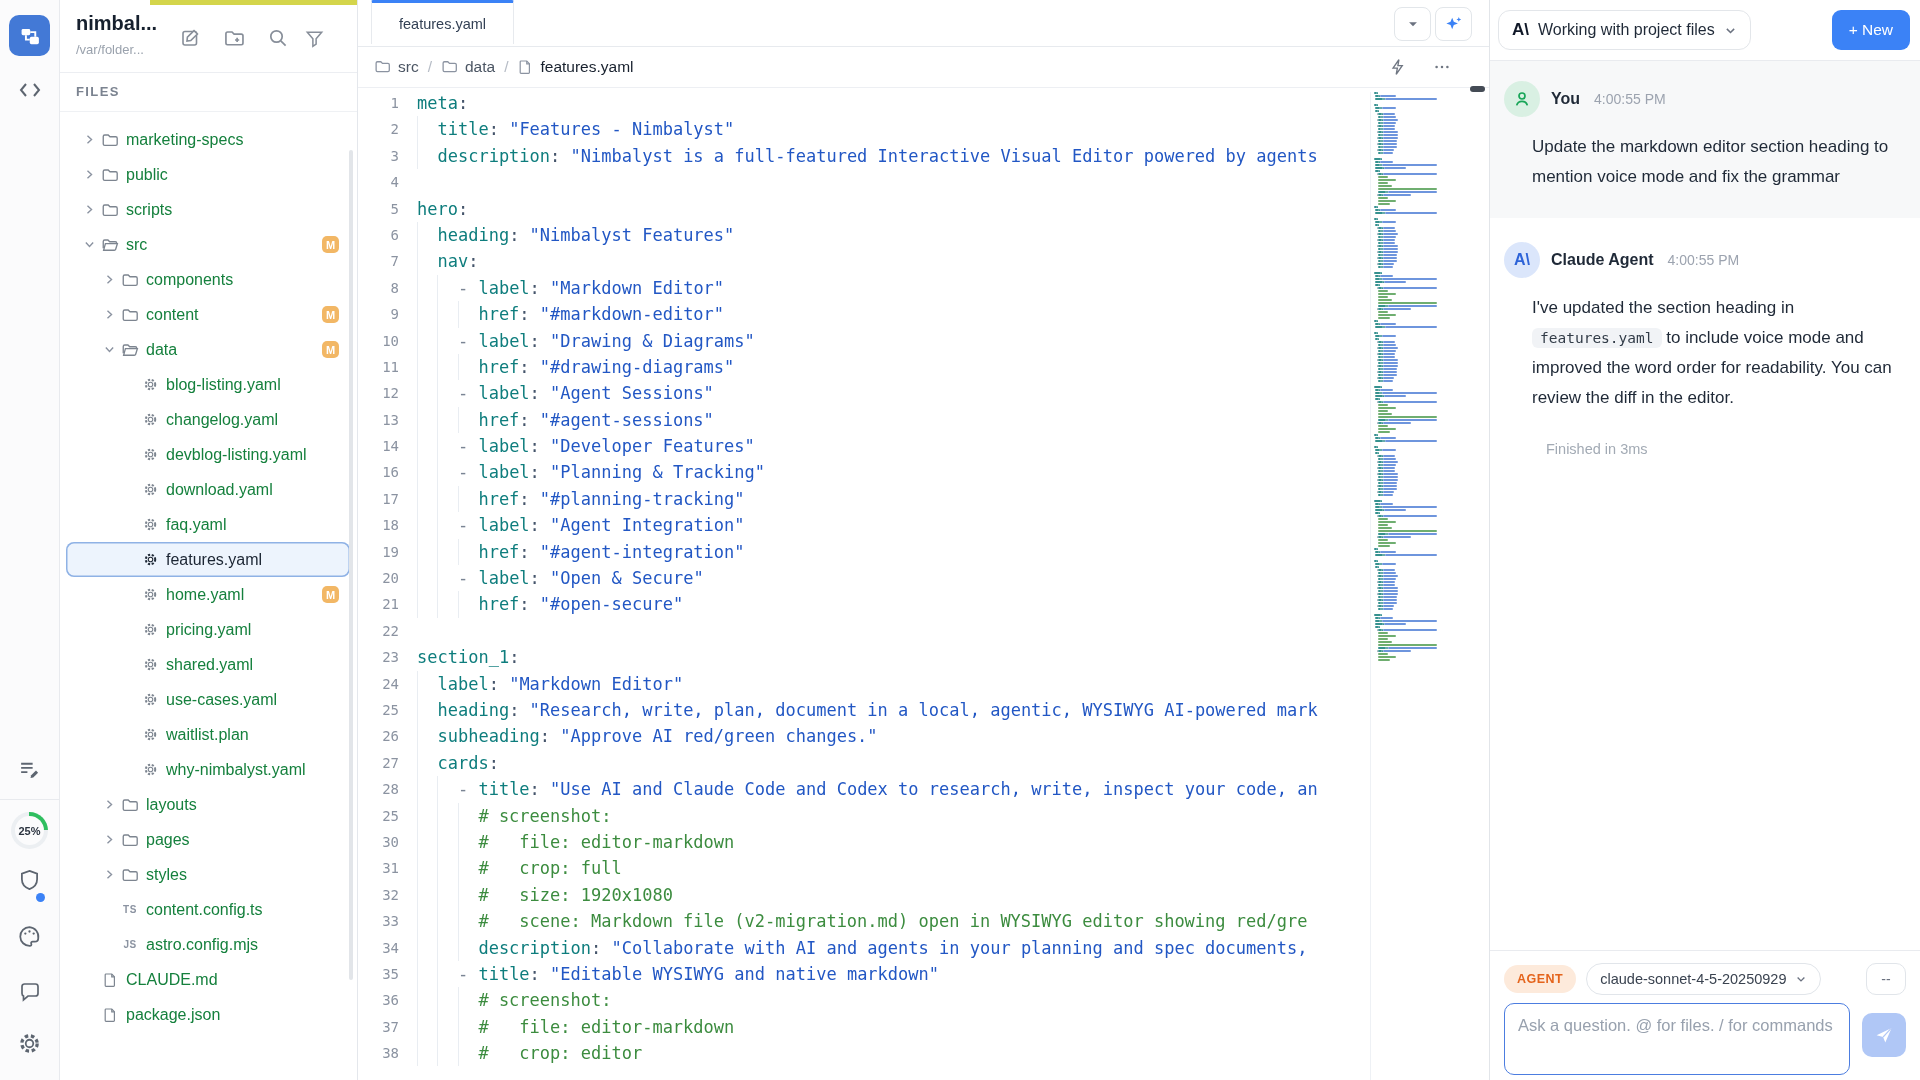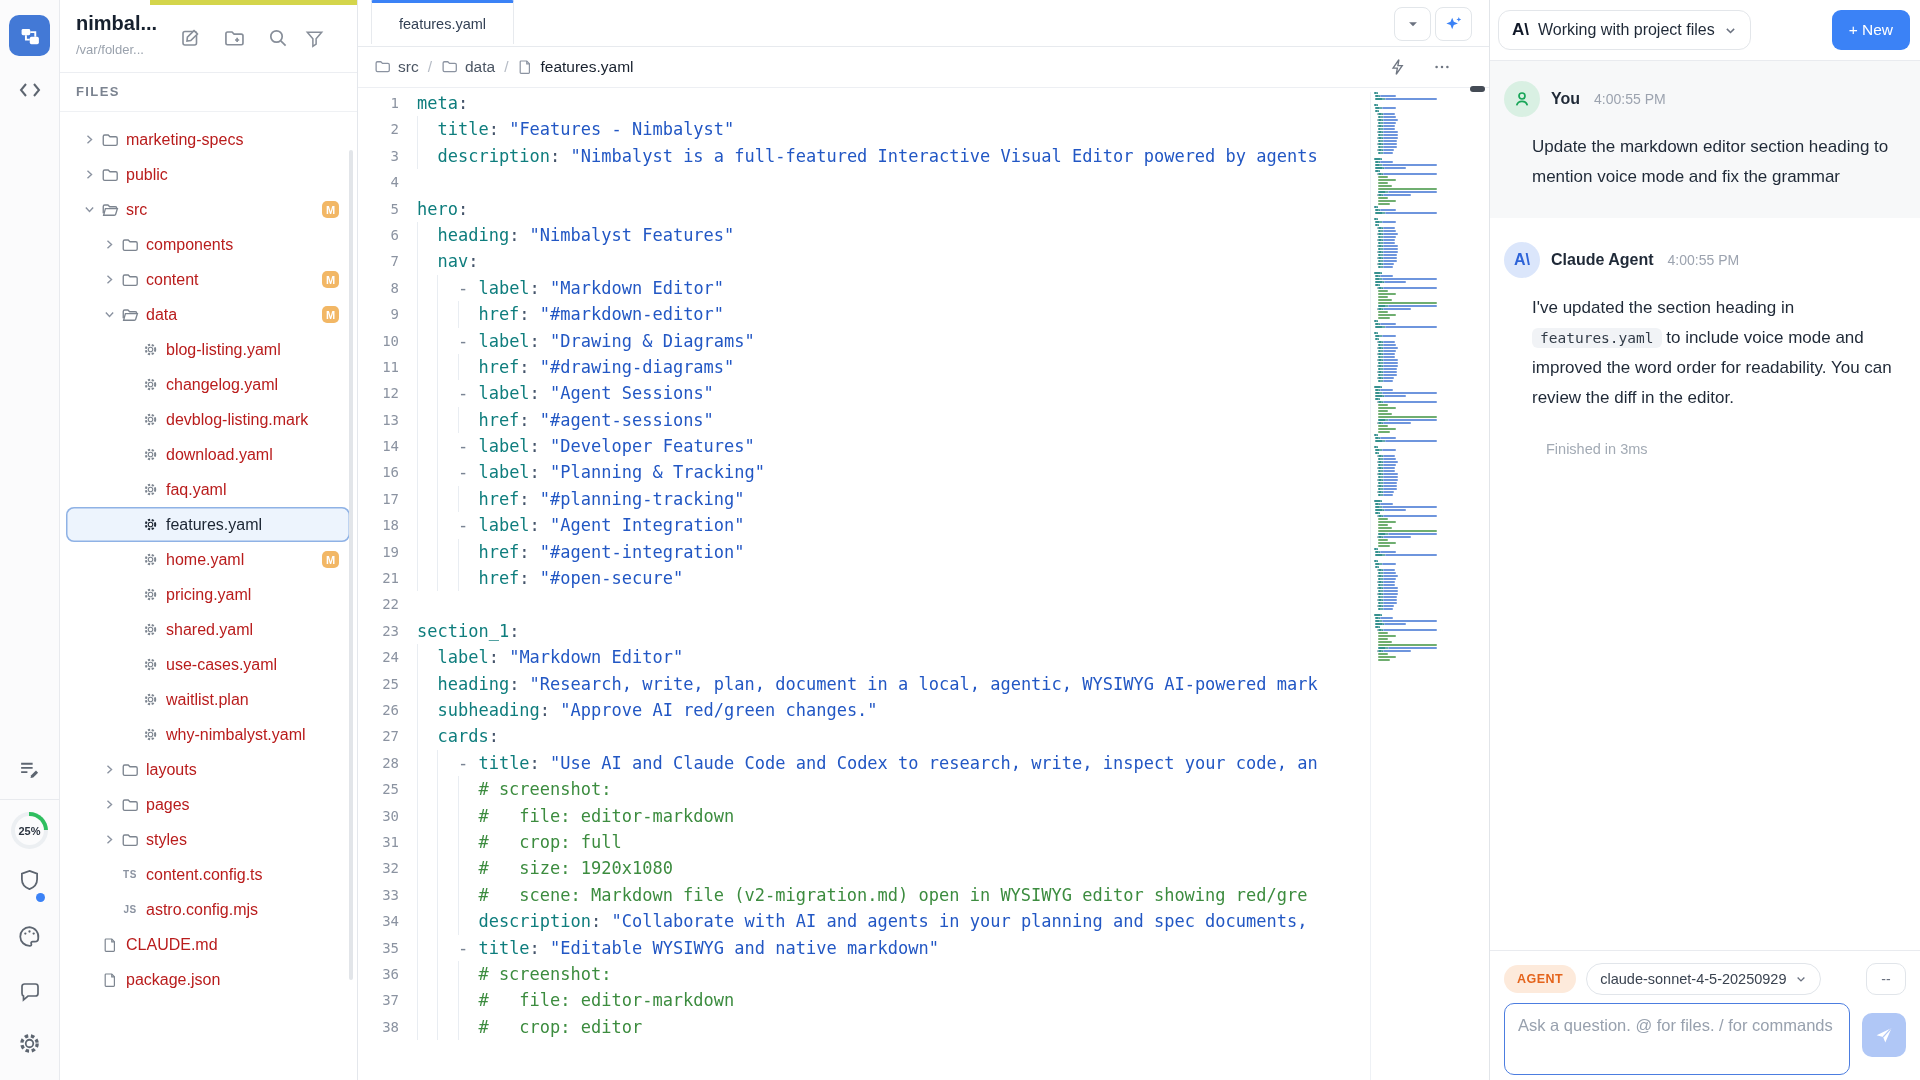--- a/index.html
+++ b/index.html
@@ -24,21 +24,21 @@
   .epath{position:absolute;left:17px;top:42px;font-size:13px;color:#9aa2ad}
   .hicon{position:absolute;top:26px;width:24px;height:24px;color:#878e99;display:flex;align-items:center;justify-content:center}
   .fhead{position:absolute;top:72px;left:0;right:0;height:40px;line-height:40px;padding-left:17px;font-size:13px;font-weight:700;letter-spacing:1.4px;color:#7b8390;border-bottom:1px solid #eff1f4;box-sizing:border-box}
   .ftree{position:absolute;top:122px;left:0;right:0;bottom:0;overflow:hidden}
   .frow{position:relative;height:35px;margin:0 7px;display:flex;align-items:center;border-radius:8px;white-space:nowrap;overflow:hidden;box-sizing:border-box}
   .frow.sel{background:#edf4fd;box-shadow:inset 0 0 0 1.5px #8fb2e5}
   .tchev{width:18px;flex:none;display:flex;align-items:center;color:#8b93a1}
   .ticon{width:18px;height:18px;flex:none;margin-right:7px;color:#7d8590;display:flex;align-items:center;justify-content:center}
   .sel .ticon{color:#1f2937}
   .tx{font-size:10px;font-weight:700;color:#8b93a1;letter-spacing:.5px}
-  .flabel{font-size:16px;color:#b91c1c}
+  .flabel{font-size:16px;color:#15803d}
   .sel .flabel{color:#1b2533;font-weight:500}
   .badge{position:absolute;right:11px;top:9px;width:17px;height:17px;border-radius:5px;background:#f2b765;color:#fff;font-size:11px;font-weight:700;display:flex;align-items:center;justify-content:center}
   .escroll{position:absolute;right:4px;top:150px;width:4px;height:830px;background:#e2e5e9;border-radius:2px}
 
   
   .editor{position:absolute;left:357px;top:0;width:1132px;height:100%;background:#fff}
   .tabbar{position:absolute;top:0;left:0;right:0;height:46px;border-bottom:1px solid #e7eaee;background:#fff}
   .tab{position:absolute;left:14px;top:0;height:44px;padding:0 27px;background:#fff;border-left:1px solid #e7eaee;border-right:1px solid #e7eaee;border-top:3px solid #3b82f6;display:flex;align-items:center;font-size:14.5px;color:#334155;z-index:2;box-sizing:border-box;border-radius:2px 2px 0 0}
   .tact{position:absolute;top:7px;width:35px;height:32px;border:1px solid #e2e6ea;border-radius:8px;background:#fff;display:flex;align-items:center;justify-content:center;color:#6b7280}
   .crumbs{position:absolute;top:46px;left:0;right:0;height:42px;border-bottom:1px solid #edeff3;display:flex;align-items:center;padding-left:17px;font-size:15.5px;color:#4b5563;box-sizing:border-box}
@@ -208,20 +208,33 @@
           <span class="ticon">
             <svg width="18" height="18" viewBox="0 0 20 20" fill="none" stroke="currentColor" stroke-width="1.5">
               <path d="M2.5 6c0-.9.7-1.6 1.6-1.6h3.9l2 2h6.4c.9 0 1.6.7 1.6 1.6v6.4c0 .9-.7 1.6-1.6 1.6H4.1c-.9 0-1.6-.7-1.6-1.6z"></path>
             </svg>
           </span>
           <span class="flabel">public</span>
         </div>
         <div class="frow" style="padding-left: 17px;">
           <span class="tchev">
             <svg width="13" height="13" viewBox="0 0 16 16" fill="none" stroke="currentColor" stroke-width="1.7">
+              <path d="M5.5 3.5 10.5 8l-5 4.5"></path>
+            </svg>
+          </span>
+          <span class="ticon">
+            <svg width="18" height="18" viewBox="0 0 20 20" fill="none" stroke="currentColor" stroke-width="1.5">
+              <path d="M2.5 6c0-.9.7-1.6 1.6-1.6h3.9l2 2h6.4c.9 0 1.6.7 1.6 1.6v6.4c0 .9-.7 1.6-1.6 1.6H4.1c-.9 0-1.6-.7-1.6-1.6z"></path>
+            </svg>
+          </span>
+          <span class="flabel">scripts</span>
+        </div>
+        <div class="frow" style="padding-left: 17px;">
+          <span class="tchev">
+            <svg width="13" height="13" viewBox="0 0 16 16" fill="none" stroke="currentColor" stroke-width="1.7">
               <path d="M3.5 5.5 8 10.5l4.5-5"></path>
             </svg>
           </span>
           <span class="ticon">
             <svg width="18" height="18" viewBox="0 0 20 20" fill="none" stroke="currentColor" stroke-width="1.5">
               <path d="M2.5 13.5V6c0-.9.7-1.6 1.6-1.6h3.6l2 2h6.2c.9 0 1.6.7 1.6 1.6v.5"></path>
               <path d="M4.9 8.5h13.3l-1.9 6.2c-.2.7-.8 1.1-1.5 1.1H2.9z"></path>
             </svg>
           </span>
           <span class="flabel">src</span>
@@ -290,21 +303,21 @@
           <span class="flabel">changelog.yaml</span>
         </div>
         <div class="frow" style="padding-left: 57px;">
           <span class="tchev"></span>
           <span class="ticon">
             <svg width="15" height="15" viewBox="0 0 20 20" fill="none" stroke="currentColor">
               <circle cx="10" cy="10" r="6.3" stroke-width="2.7" stroke-dasharray="2.9 2.2"></circle>
               <circle cx="10" cy="10" r="3" stroke-width="1.5" fill="#fff"></circle>
             </svg>
           </span>
-          <span class="flabel">devblog-listing.mark</span>
+          <span class="flabel">devblog-listing.yaml</span>
         </div>
         <div class="frow" style="padding-left: 57px;">
           <span class="tchev"></span>
           <span class="ticon">
             <svg width="15" height="15" viewBox="0 0 20 20" fill="none" stroke="currentColor">
               <circle cx="10" cy="10" r="6.3" stroke-width="2.7" stroke-dasharray="2.9 2.2"></circle>
               <circle cx="10" cy="10" r="3" stroke-width="1.5" fill="#fff"></circle>
             </svg>
           </span>
           <span class="flabel">download.yaml</span>
@@ -588,20 +601,24 @@
           <span class="ln">17</span>
           <span class="ct"><span class="iw"></span><span class="iw"></span><span class="iw"></span><span class="tk-k">href</span><span class="tk-p">: </span><span class="tk-s">"#planning-tracking"</span></span>
         </div>
         <div class="cl">
           <span class="ln">18</span>
           <span class="ct"><span class="iw"></span><span class="iw"></span><span class="tk-d">- </span><span class="tk-k">label</span><span class="tk-p">: </span><span class="tk-s">"Agent Integration"</span></span>
         </div>
         <div class="cl">
           <span class="ln">19</span>
           <span class="ct"><span class="iw"></span><span class="iw"></span><span class="iw"></span><span class="tk-k">href</span><span class="tk-p">: </span><span class="tk-s">"#agent-integration"</span></span>
+        </div>
+        <div class="cl">
+          <span class="ln">20</span>
+          <span class="ct"><span class="iw"></span><span class="iw"></span><span class="tk-d">- </span><span class="tk-k">label</span><span class="tk-p">: </span><span class="tk-s">"Open &amp; Secure"</span></span>
         </div>
         <div class="cl">
           <span class="ln">21</span>
           <span class="ct"><span class="iw"></span><span class="iw"></span><span class="iw"></span><span class="tk-k">href</span><span class="tk-p">: </span><span class="tk-s">"#open-secure"</span></span>
         </div>
         <div class="cl">
           <span class="ln">22</span>
           <span class="ct"></span>
         </div>
         <div class="cl">

